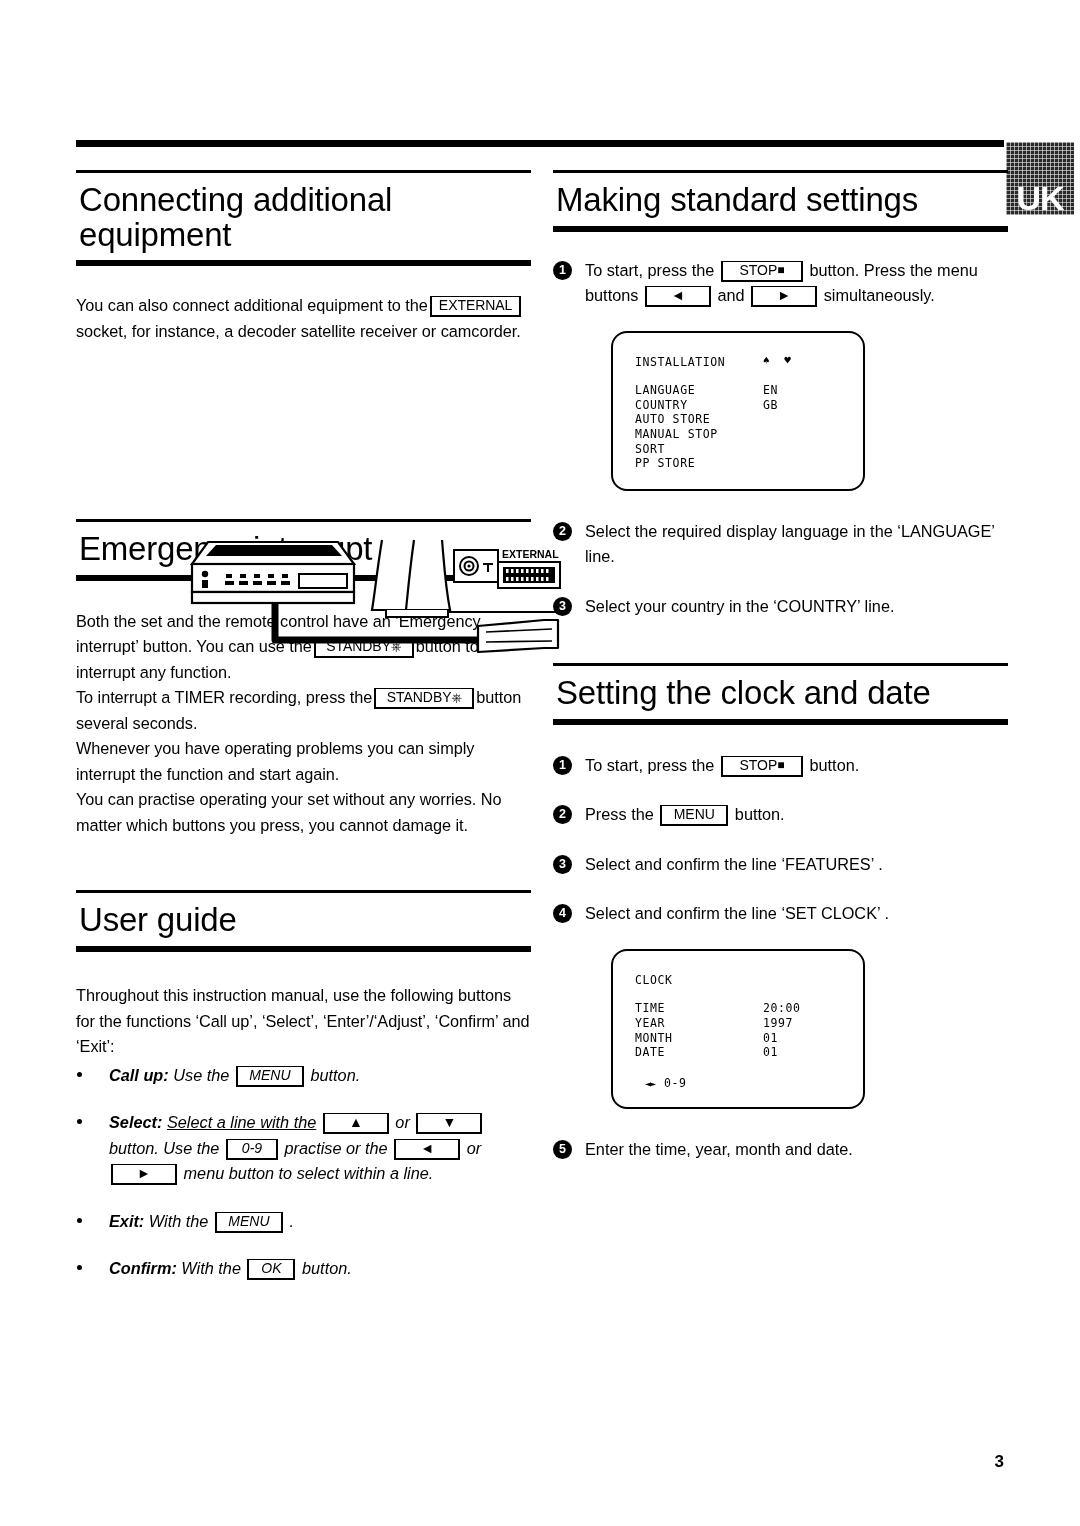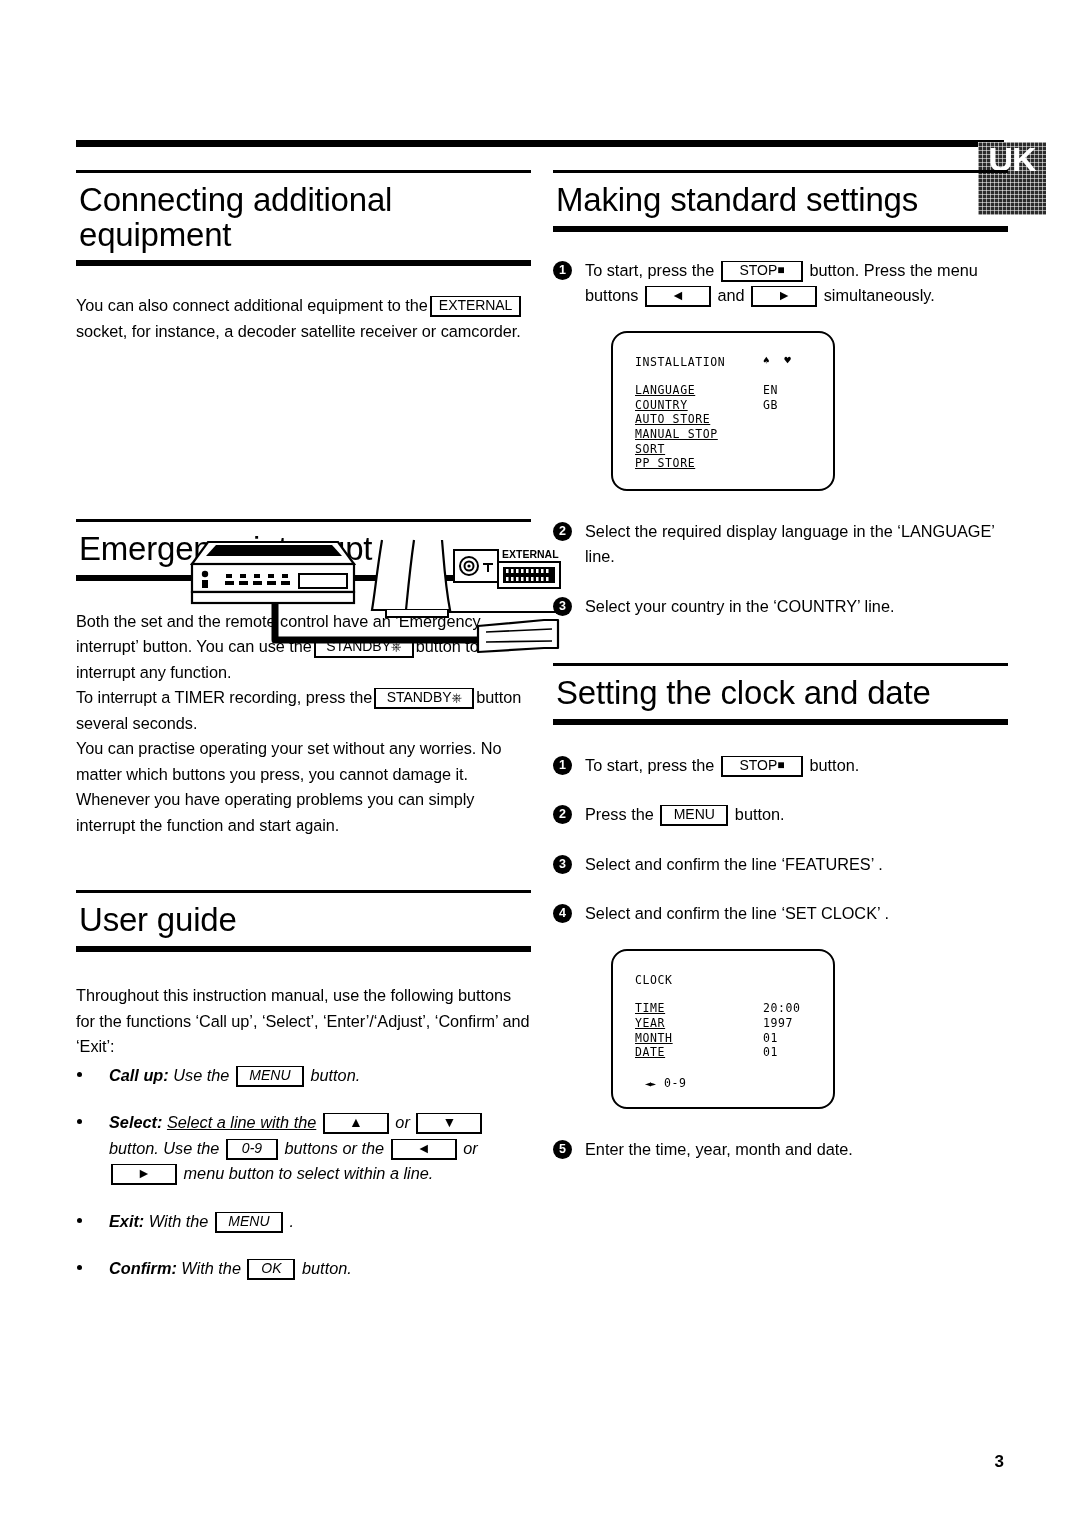--- a/index.html
+++ b/index.html
@@ -29,30 +29,30 @@
     left: 76px;
     top: 140px;
     width: 928px;
     height: 7px;
     background: #000;
   }
 
   
   .uk-tab {
     position: absolute;
-    left: 978px;
+    left: 1006px;
     top: 142px;
     width: 68px;
     height: 73px;
     background-color: #2b2b2b;
     background-image:
       repeating-linear-gradient(0deg, rgba(255,255,255,.55) 0 1px, transparent 1px 4px),
       repeating-linear-gradient(90deg, rgba(255,255,255,.55) 0 1px, transparent 1px 4px);
     display: flex;
-    align-items: flex-start;
+    align-items: flex-end;
     justify-content: center;
   }
   .uk-tab span {
     color: #fff;
     font-weight: bold;
     font-size: 34px;
     letter-spacing: -1px;
     line-height: 1;
   }
 
@@ -165,40 +165,40 @@
     background: #000;
     border-radius: 50%;
   }
   .bullet b { font-weight: bold; }
   .underline-sel { text-decoration: underline; }
 
   
   .osd {
     border: 2.5px solid #000;
     border-radius: 16px;
-    width: 224px;
+    width: 254px;
     height: 160px;
     box-sizing: border-box;
     padding: 22px 0 0 22px;
     font-family: "DejaVu Sans Mono", monospace;
     font-size: 11.5px;
     line-height: 14.6px;
     letter-spacing: 0.6px;
     position: relative;
     background: #fff;
   }
   .osd-title { margin-bottom: 14px; position: relative; }
   .osd-arrows {
     position: absolute;
     left: 128px;
     top: -1px;
     font-size: 11px;
     letter-spacing: 4px;
   }
-  .osd-row { position: relative; height: 14.6px; text-decoration: underline; }
+  .osd-row { position: relative; height: 14.6px; }
   .osd-val { position: absolute; left: 128px; top: 0; }
   .osd-foot {
     position: absolute;
     left: 32px;
     bottom: 15px;
     letter-spacing: 0.6px;
   }
   .osd-foot .lr { letter-spacing: -1px; margin-right: 9px; font-size: 10px; }
 
   .osd-wrap-1 { margin: 22px 0 0 58px; }
@@ -320,22 +320,22 @@
       </svg>
     </div>
 
     <div class="section" style="margin-top:175px;">
       <div class="rule-thin"></div>
       <h2 class="heading">Emergency interrupt</h2>
       <div class="rule-thick"></div>
       <div class="body" style="margin-top:28px;">
         <p><span>Both the set and the remote control have an ‘Emergency interrupt’ button. You can use the</span><span class="key stby"><span>STANDBY</span><span class="pwr">⎈</span></span><span>button to interrupt any function.</span></p>
         <p><span>To interrupt a TIMER recording, press the</span><span class="key stby"><span>STANDBY</span><span class="pwr">⎈</span></span><span>button several seconds.</span></p>
+        <p>Whenever you have operating problems you can simply interrupt the function and start again.</p>
         <p>You can practise operating your set without any worries. No matter which buttons you press, you cannot damage it.</p>
-        <p>Whenever you have operating problems you can simply interrupt the function and start again.</p>
       </div>
     </div>
 
     <div class="section" style="margin-top:52px;">
       <div class="rule-thin"></div>
       <h2 class="heading">User guide</h2>
       <div class="rule-thick"></div>
       <div class="body" style="margin-top:31px;">
         <p class="gap-para">Throughout this instruction manual, use the following buttons for the functions ‘Call up’, ‘Select’, ‘Enter’/‘Adjust’, ‘Confirm’ and ‘Exit’:</p>
       </div>
@@ -352,21 +352,21 @@
 
         <div class="bullet">
           <span class="dot"></span>
           <b>Select:</b>
           <span class="underline-sel">Select a line with the</span>
           <span class="key arrow">▲</span>
           <span>or</span>
           <span class="key arrow">▼</span>
           <span>button. Use the</span>
           <span class="key num">0-9</span>
-          <span>buttons or the</span>
+          <span>practise or the</span>
           <span class="key arrow">◄</span>
           <span>or</span>
           <span class="key arrow">►</span>
           <span>menu button to select within a line.</span>
         </div>
 
 
         <div class="bullet">
           <span class="dot"></span>
           <b>Exit:</b>

